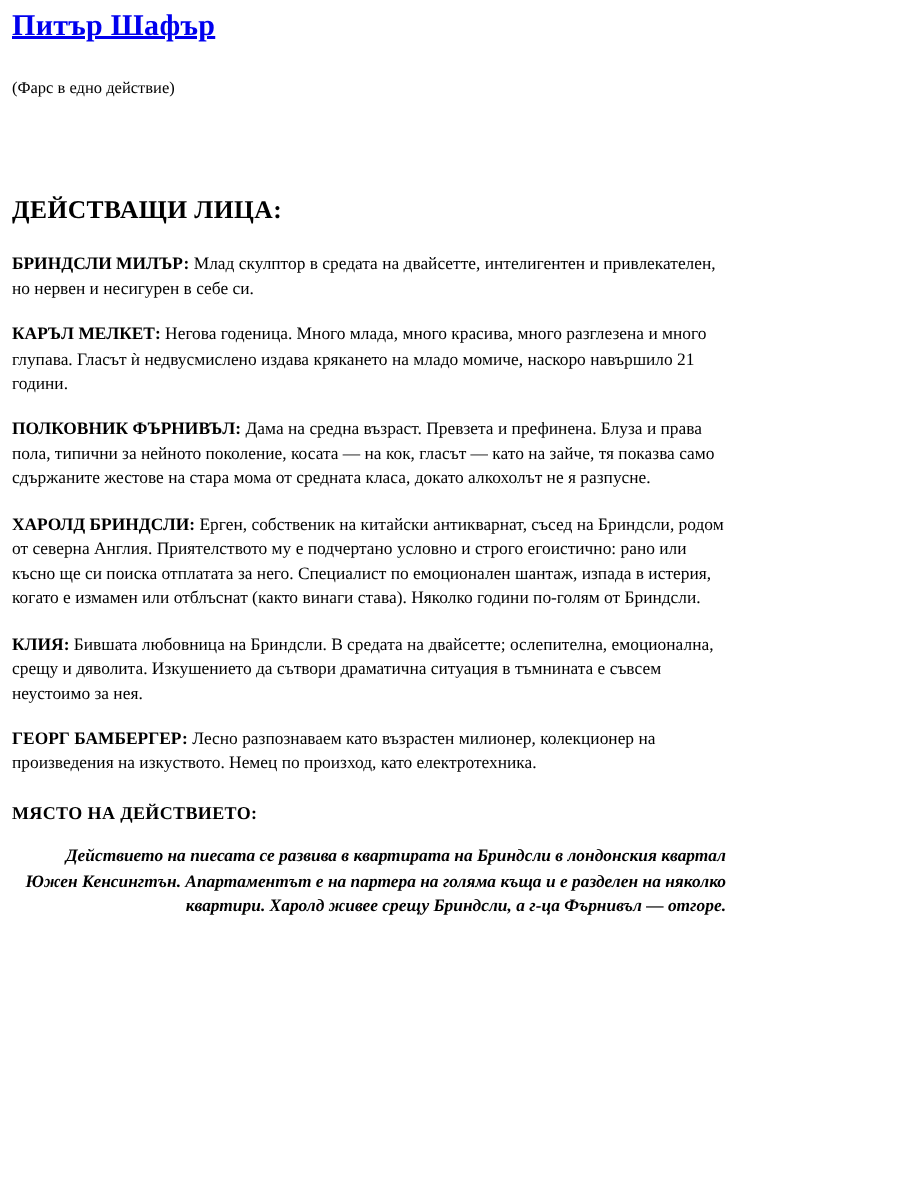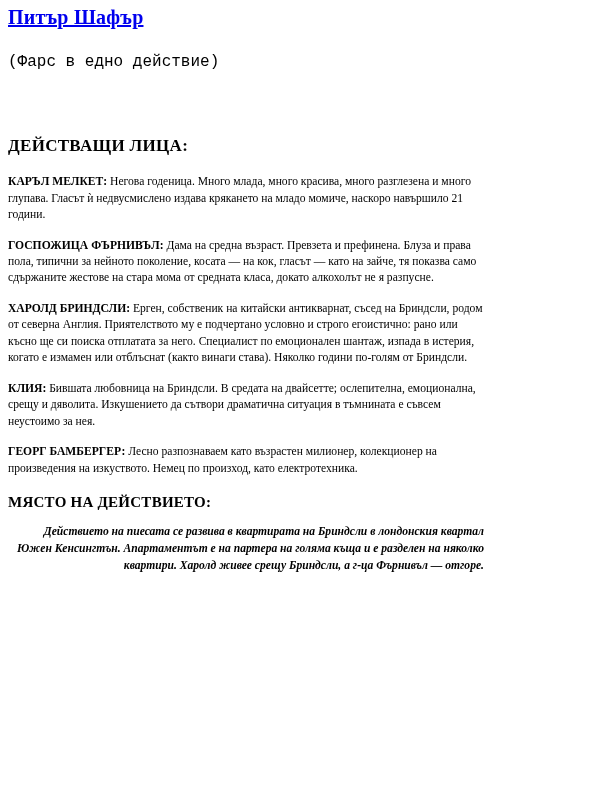--- a/index.html
+++ b/index.html
@@ -32,24 +32,23 @@
     cursor: pointer;
   }
   .play-title {
     font-size: 21px;
     font-weight: bold;
     line-height: 1.15;
     margin: 2px 0 0 0;
     letter-spacing: 0.1px;
   }
   .subtitle {
-    font-size: 16px;
+    font-size: 11px;
     line-height: 1.2;
     margin: 22px 0 0 0;
-    font-family: Liberation Mono, monospace;
   }
   .section-heading {
     font-size: 17px;
     font-weight: bold;
     letter-spacing: 0.3px;
     margin: 64px 0 0 0;
   }
   .char-list {
     margin: 0;
     padding: 0;
@@ -61,21 +60,21 @@
     margin: 14px 0 0 0;
     text-align: left;
   }
   .char-entry:first-child {
     margin-top: 18px;
   }
   .char-name {
     font-weight: bold;
   }
   .setting-label {
-    font-size: 15px;
+    font-size: 12px;
     font-weight: bold;
     letter-spacing: 0.25px;
     margin: 17px 0 0 0;
   }
   .setting-text {
     font-size: 11.6px;
     line-height: 1.45;
     font-style: italic;
     font-weight: bold;
     margin: 13px 0 0 0;
@@ -89,27 +88,30 @@
 
   <a class="author-link" href="#">Питър Шафър</a>
 
 
   <p class="subtitle">(Фарс в едно действие)</p>
 
   <h2 class="section-heading">ДЕЙСТВАЩИ ЛИЦА:</h2>
 
   <div class="char-list">
 
+    <p class="char-entry">
+      <span class="char-name">БРИНДСЛИ МИЛЪР:</span><span> Млад скулптор в средата на двайсетте, интелигентен и привлекателен, но нервен и несигурен в себе си.</span>
+    </p>
 
     <p class="char-entry">
       <span class="char-name">КАРЪЛ МЕЛКЕТ:</span><span> Негова годеница. Много млада, много красива, много разглезена и много глупава. Гласът ѝ недвусмислено издава крякането на младо момиче, наскоро навършило 21 години.</span>
     </p>
 
     <p class="char-entry">
-      <span class="char-name">ГОСПОЖИЦА ФЪРНИВЪЛ:</span><span> Дама на средна възраст. Превзета и префинена. Блуза и права пола, типични за нейното поколение, косата — на кок, гласът — като на зайче, тя показва само сдържаните жестове на стара мома от средната класа, докато алкохолът не я разпусне.</span>
+      <span class="char-name">ПОЛКОВНИК ФЪРНИВЪЛ:</span><span> Дама на средна възраст. Превзета и префинена. Блуза и права пола, типични за нейното поколение, косата — на кок, гласът — като на зайче, тя показва само сдържаните жестове на стара мома от средната класа, докато алкохолът не я разпусне.</span>
     </p>
 
 
     <p class="char-entry">
       <span class="char-name">ХАРОЛД БРИНДСЛИ:</span><span> Ерген, собственик на китайски антикварнат, съсед на Бриндсли, родом от северна Англия. Приятелството му е подчертано условно и строго егоистично: рано или късно ще си поиска отплатата за него. Специалист по емоционален шантаж, изпада в истерия, когато е измамен или отблъснат (както винаги става). Няколко години по-голям от Бриндсли.</span>
     </p>
 
 
     <p class="char-entry">
       <span class="char-name">КЛИЯ:</span><span> Бившата любовница на Бриндсли. В средата на двайсетте; ослепителна, емоционална, срещу и дяволита. Изкушението да сътвори драматична ситуация в тъмнината е съвсем неустоимо за нея.</span>

